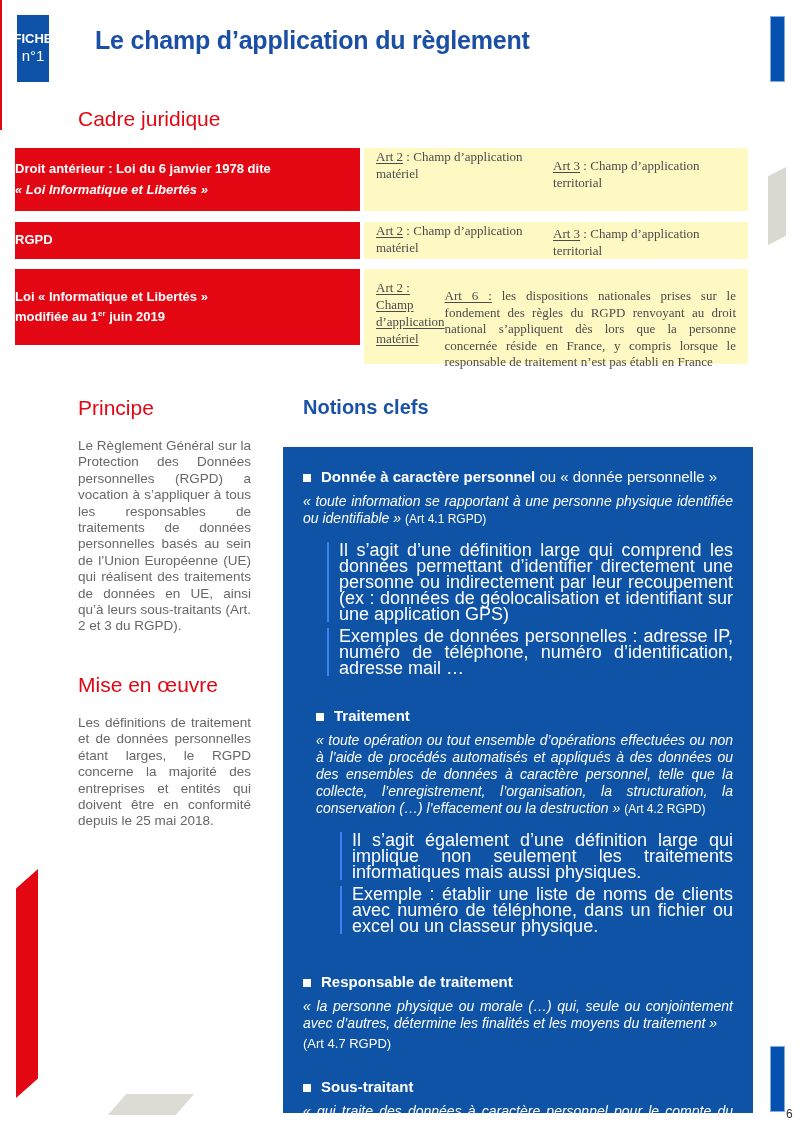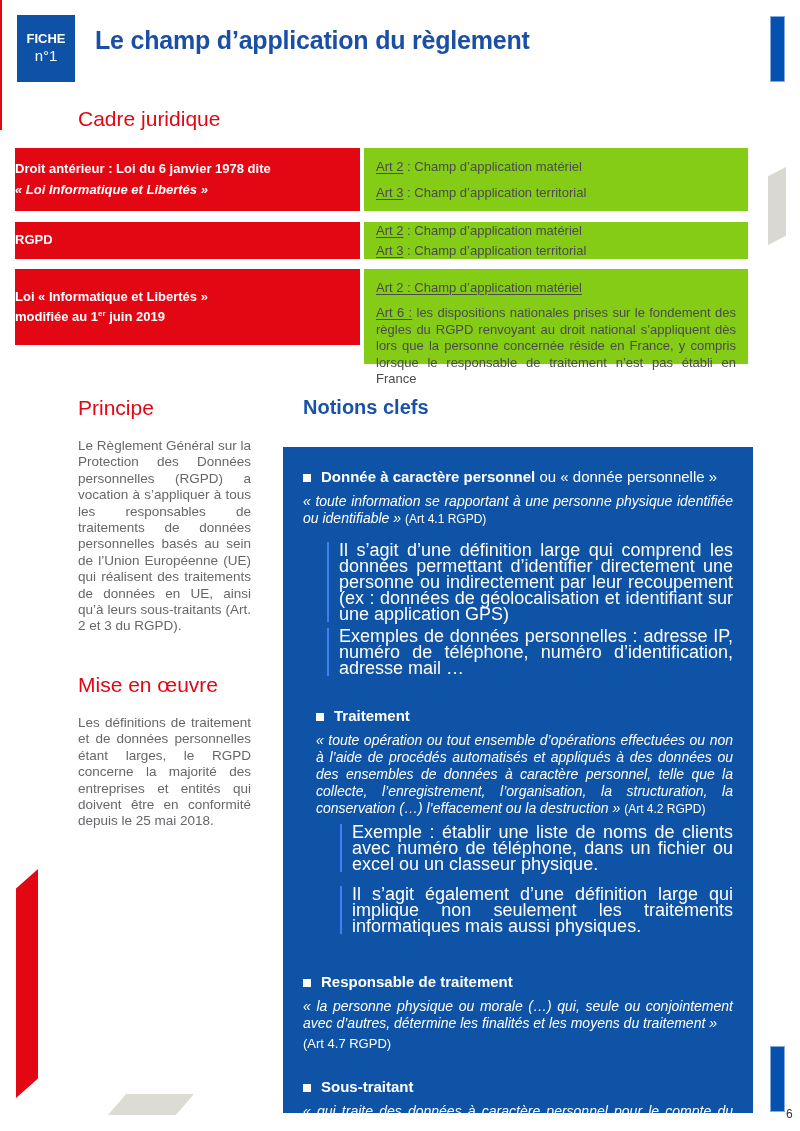--- a/index.html
+++ b/index.html
@@ -2,21 +2,21 @@
 <html><head>
 <meta charset="utf-8">
 <style>
   html,body{margin:0;padding:0;background:#ffffff;}
   .page{
     position:relative;width:800px;height:1131px;overflow:hidden;background:#ffffff;
     font-family:"Liberation Sans",sans-serif;
   }
   
   .fiche-badge{
-    position:absolute;left:17px;top:15px;width:58px;height:67px;
+    position:absolute;left:17px;top:15px;width:32px;height:67px;
     background:#0E52A8;color:#fff;display:flex;flex-direction:column;
     align-items:center;justify-content:center;line-height:1.25;
   }
   .fiche-badge .l1{font-size:13px;font-weight:bold;}
   .fiche-badge .l2{font-size:15px;}
   .page-title{
     position:absolute;left:95px;top:26px;margin:0;
     font-size:25px;font-weight:bold;color:#1A4FA5;letter-spacing:-0.2px;text-align:right;
   }
   .edge-bar{
@@ -30,23 +30,23 @@
   .red-heading{position:absolute;margin:0;font-size:21px;font-weight:400;color:#E30613;}
   #cadre-heading{left:78px;top:107px;}
   
   .red-box{
     position:absolute;left:15px;width:345px;background:#E30613;color:#fff;
     box-sizing:border-box;display:flex;flex-direction:column;justify-content:center;
     align-items:flex-start;text-align:right;padding-right:18px;
     font-size:13px;font-weight:bold;line-height:1.55;
   }
   .pink-box{
-    position:absolute;left:364px;width:384px;background:#84cc16;color:#4B4B4D;
-    box-sizing:border-box;display:flex;flex-direction:column;justify-content:center;
-    padding:0 12px;font-size:13px;
+    position:absolute;left:364px;width:384px;background:#fef9c3;color:#4B4B4D;
+    box-sizing:border-box;display:flex;flex-direction:row;justify-content:center;
+    padding:0 12px;font-size:13px;font-family:Liberation Serif, serif;
   }
   .row1{top:148px;height:63px;}
   .row2{top:222px;height:37px;}
   .row3-red{top:269px;height:76px;}
   .row3-pink{top:269px;height:95px;justify-content:flex-start;padding-top:10px;}
   .art-line{line-height:17px;}
   .pink-box.gap .art-line + .art-line{margin-top:9px;}
   .pink-box.tight .art-line + .art-line{margin-top:3px;}
   .u{text-decoration:underline;text-underline-offset:2px;}
   .italic{font-style:italic;}
@@ -156,22 +156,22 @@
     <div>
       <p class="sec-title"><span class="sq"></span><span>Donnée à caractère personnel</span><span class="rest"> ou « donnée personnelle »</span></p>
       <p class="quote"><span>« toute information se rapportant à une personne physique identifiée ou identifiable »</span> <span class="ref">(Art 4.1 RGPD)</span></p>
       <p class="note first">Il s’agit d’une définition large qui comprend les données permettant d’identifier directement une personne ou indirectement par leur recoupement (ex : données de géolocalisation et identifiant sur une application GPS)</p>
       <p class="note">Exemples de données personnelles : adresse IP, numéro de téléphone, numéro d’identification, adresse mail …</p>
     </div>
 
     <div class="sec2">
       <p class="sec-title"><span class="sq"></span><span>Traitement</span><span class="rest"></span></p>
       <p class="quote"><span>« toute opération ou tout ensemble d’opérations effectuées ou non à l’aide de procédés automatisés et appliqués à des données ou des ensembles de données à caractère personnel, telle que la collecte, l’enregistrement, l’organisation, la structuration, la conservation (…) l’effacement ou la destruction »</span> <span class="ref">(Art 4.2 RGPD)</span></p>
+      <p class="note first">Il s’agit également d’une définition large qui implique non seulement les traitements informatiques mais aussi physiques.</p>
       <p class="note">Exemple : établir une liste de noms de clients avec numéro de téléphone, dans un fichier ou excel ou un classeur physique.</p>
-      <p class="note first">Il s’agit également d’une définition large qui implique non seulement les traitements informatiques mais aussi physiques.</p>
     </div>
 
     <div class="sec3">
       <p class="sec-title"><span class="sq"></span><span>Responsable de traitement</span></p>
       <p class="quote">« la personne physique ou morale (…) qui, seule ou conjointement avec d’autres, détermine les finalités et les moyens du traitement »</p>
       <p class="ref-right">(Art 4.7 RGPD)</p>
     </div>
 
     <div class="sec4">
       <p class="sec-title"><span class="sq"></span><span>Sous-traitant</span></p>

